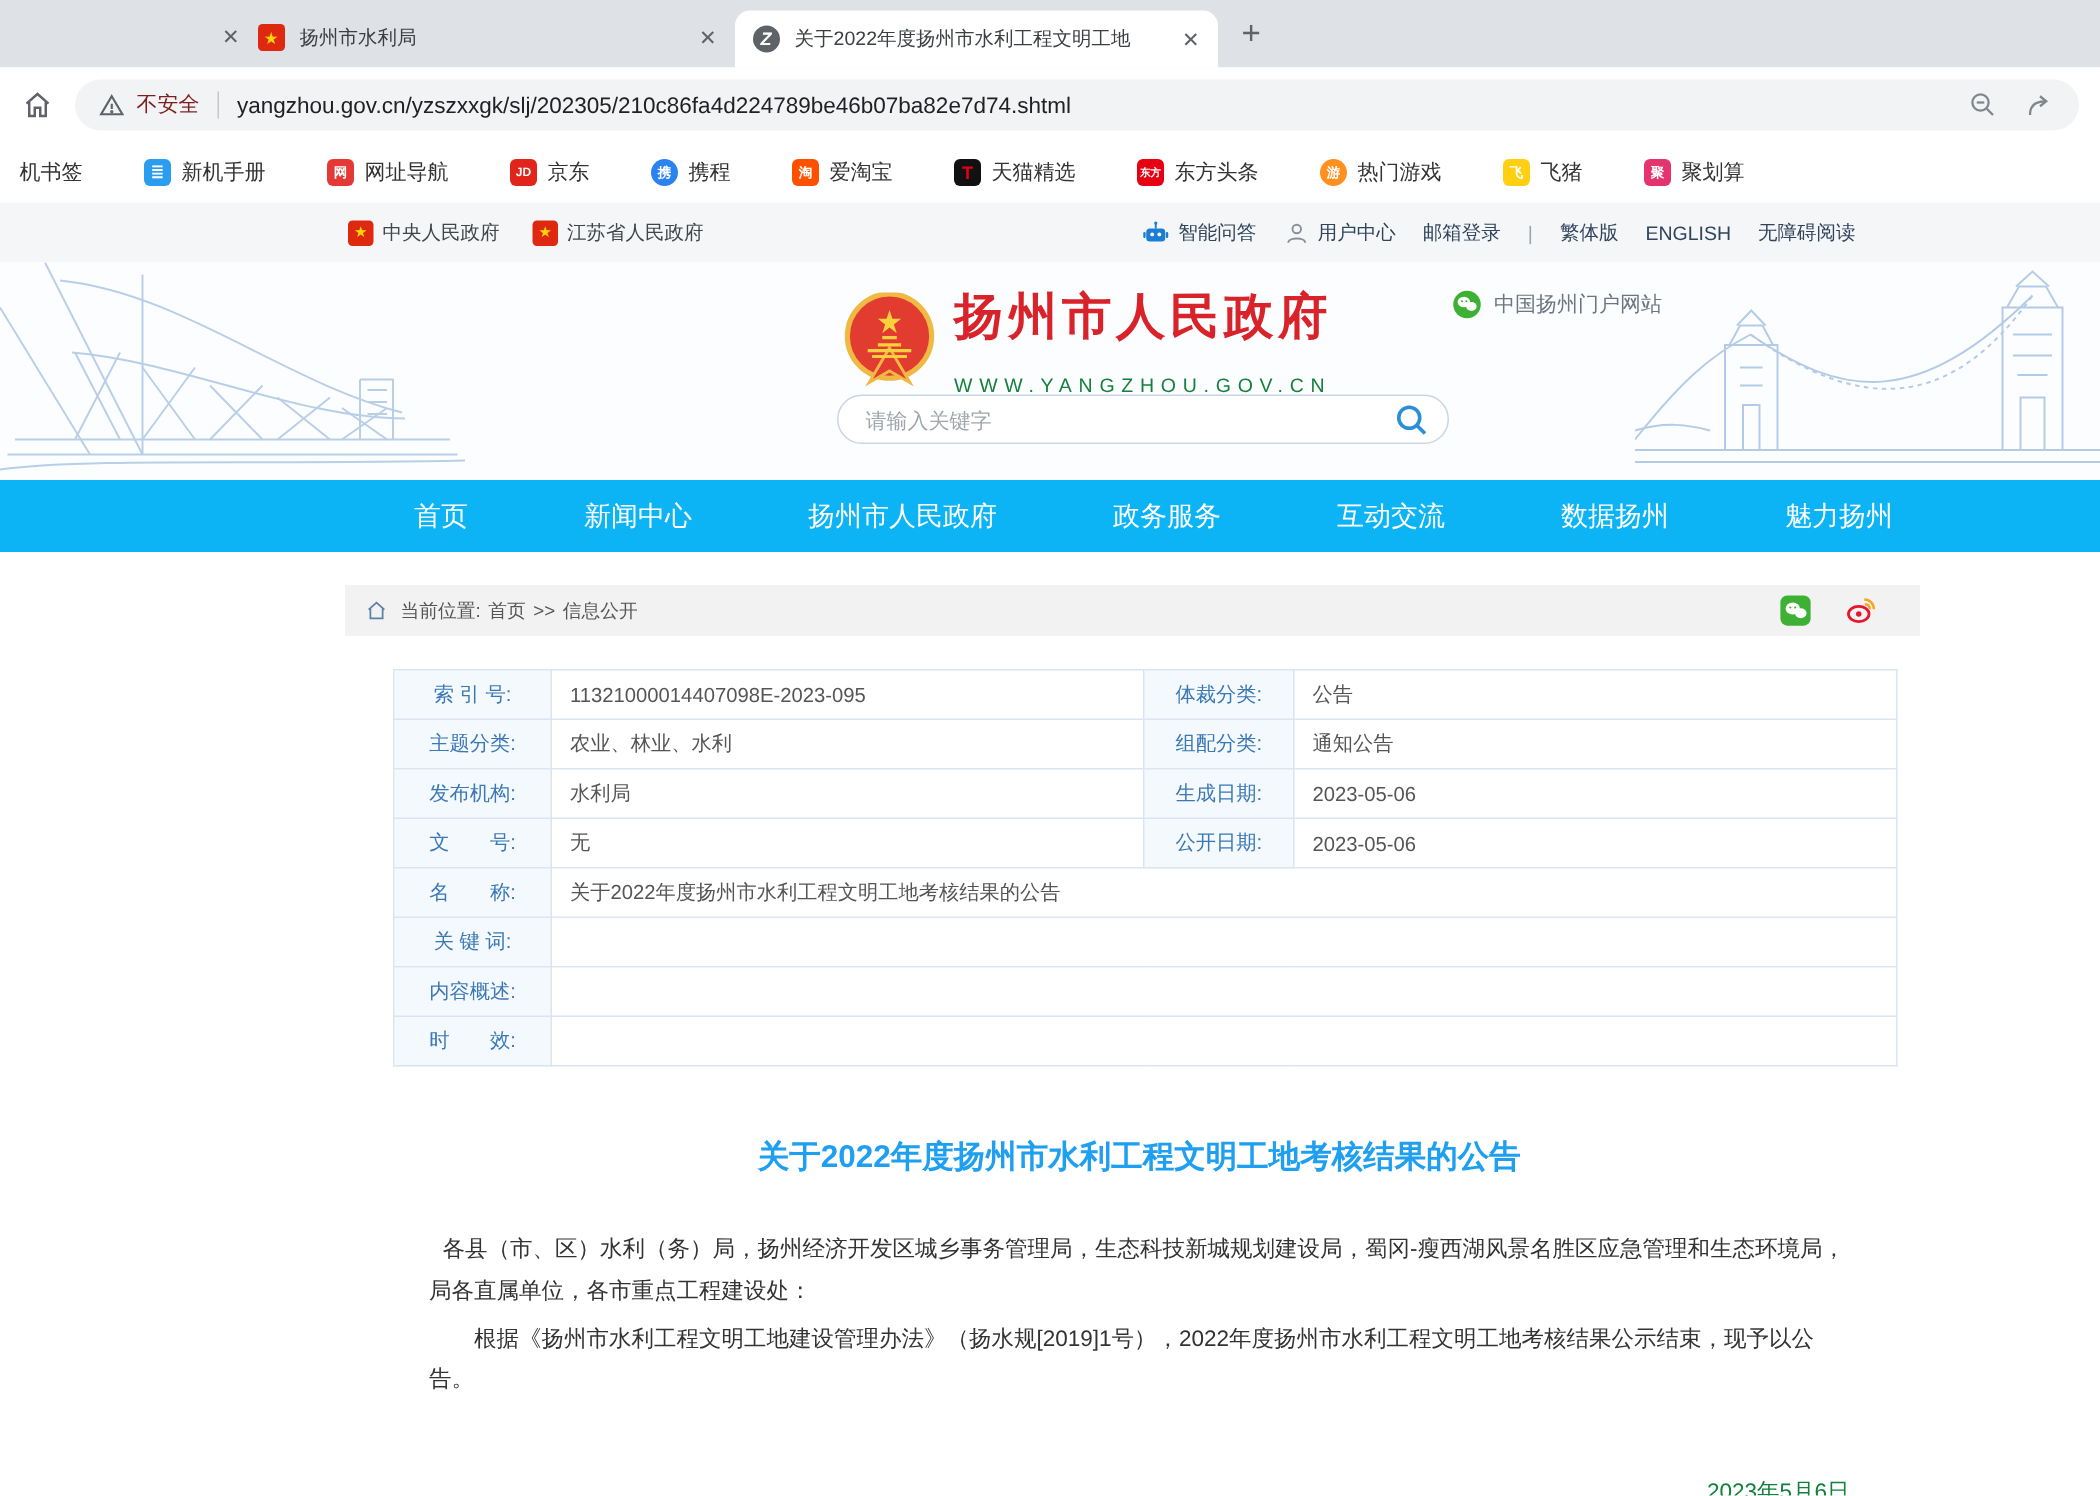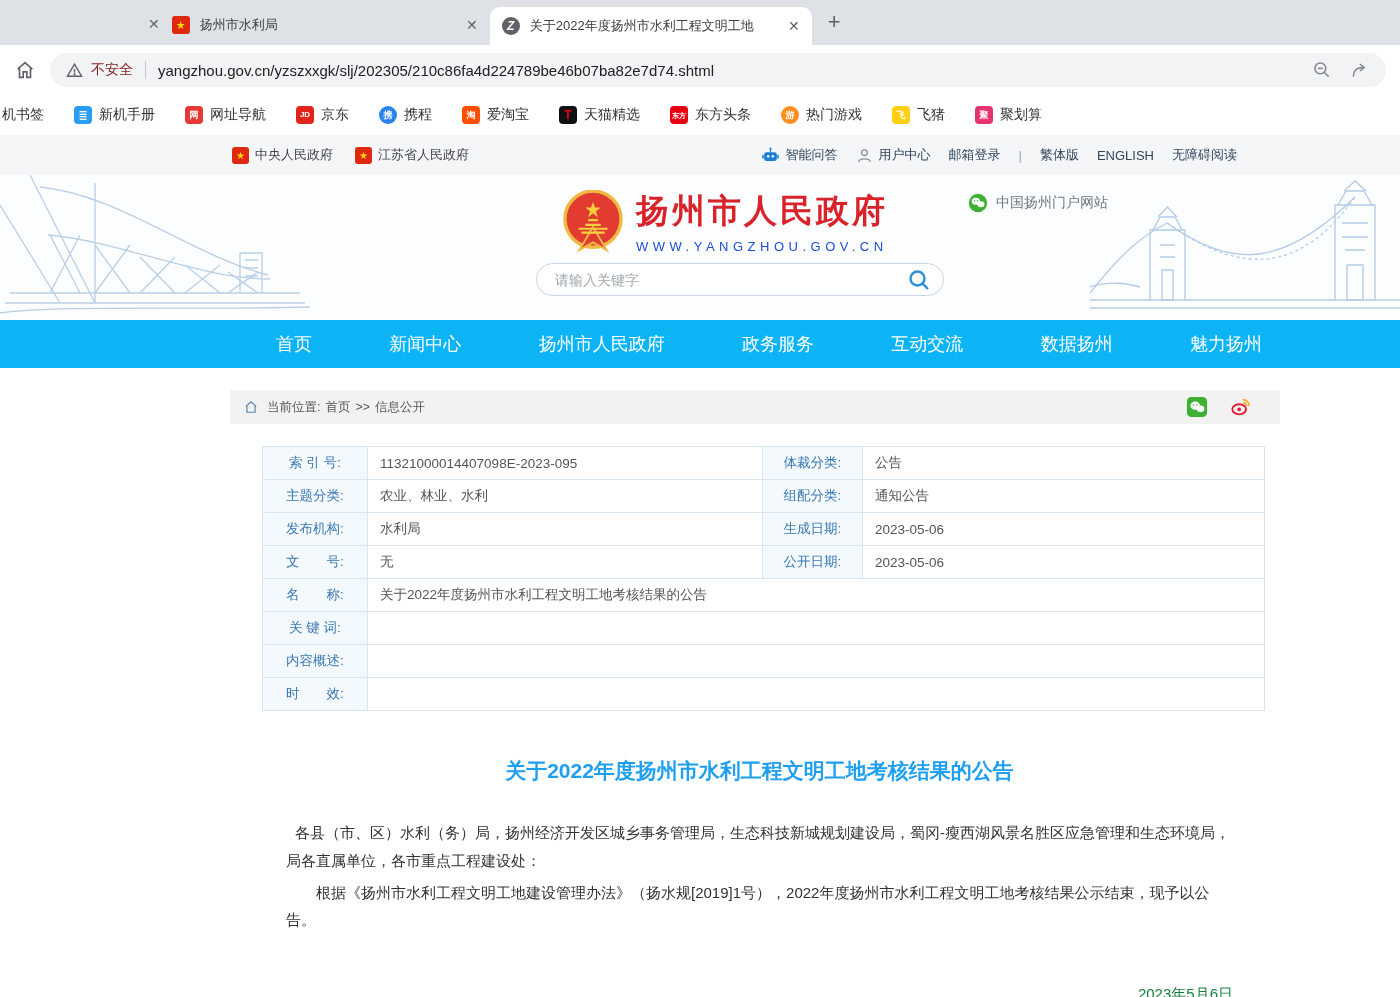--- a/index.html
+++ b/index.html
@@ -20,21 +20,21 @@
   .newtab-btn { font-size:22px; color:#5f6368; margin:0 0 10px 16px; cursor:pointer; }
 
   .addr-row { height:50px; background:#fff; display:flex; align-items:center; padding:0 14px; gap:14px; }
   .addr-pill { flex:1; height:34px; background:#f1f3f4; border-radius:17px; display:flex; align-items:center; padding:0 16px; }
   .sec-label { font-size:14px; color:#7f1d1d; margin-left:8px; }
   .addr-div { width:1px; height:18px; background:#c4c7cc; margin:0 12px; }
   .url-text { font-size:15px; color:#202124; white-space:nowrap; overflow:hidden; flex:1; }
   .addr-icons { display:flex; align-items:center; gap:18px; margin-left:12px; }
 
   .bookmarks { height:40px; background:#fff; display:flex; align-items:center; gap:30px; font-size:14px; color:#333; padding-left:2px; white-space:nowrap; }
-  .bm { display:flex; align-items:center; gap:7px; cursor:pointer; }
+  .bm { display:flex; align-items:center; gap:7px; cursor:pointer;margin-left:11px; }
   .bm-ico { width:18px; height:18px; border-radius:4px; color:#fff; font-size:9px; font-weight:bold; display:flex; align-items:center; justify-content:center; overflow:hidden; line-height:1; }
   .bm1 .bm-ico { background:#2b9df0; font-size:11px; }
   .bm2 .bm-ico { background:#e53935; }
   .bm3 .bm-ico { background:#e1251b; font-size:8px; }
   .bm4 .bm-ico { background:#2b83f0; border-radius:50%; }
   .bm5 .bm-ico { background:#ff5000; }
   .bm6 .bm-ico { background:#111; color:#e60012; font-size:12px; }
   .bm7 .bm-ico { background:#e60012; font-size:7px; }
   .bm8 .bm-ico { background:#ff8f1f; border-radius:50%; }
   .bm9 .bm-ico { background:#ffd012; }
@@ -50,23 +50,23 @@
   .util-sep { color:#9aa6b4; cursor:default; }
 
   
   .site-header { height:145px; position:relative; background:#fcfdff; }
   .bridge { position:absolute; top:0; pointer-events:none; }
   .bridge.left { left:0; }
   .bridge.right { right:0; }
   .logo-block { position:absolute; left:562px; top:14px; display:flex; align-items:center; gap:12px; }
   .logo-text-col { display:flex; flex-direction:column; }
   .site-name { color:#d8232a; font-size:33px; font-weight:bold; letter-spacing:3px; font-family:"Liberation Serif","DejaVu Serif",serif; }
-  .site-domain { color:#1d4ed8; font-size:13px; letter-spacing:4.5px; margin-top:5px; }
+  .site-domain { color:#15803d; font-size:13px; letter-spacing:4.5px; margin-top:15px; }
   .portal-tag { position:absolute; left:968px; top:18px; display:flex; align-items:center; gap:8px; font-size:14px; color:#6d7680; }
-  .search-box { position:absolute; left:536px; top:88px; width:408px; height:33px; border:1px solid #c9d6e6; border-radius:17px; background:#fff; display:flex; align-items:center; padding:0 12px 0 18px; }
+  .search-box { position:absolute; left:558px; top:88px; width:408px; height:33px; border:1px solid #c9d6e6; border-radius:17px; background:#fff; display:flex; align-items:center; padding:0 12px 0 18px; }
   .search-box input { border:none; outline:none; flex:1; font-size:14px; color:#333; background:transparent; font-family:inherit; }
   .search-box input::placeholder { color:#a0a6ad; }
 
   
   .mainnav { height:48px; background:#0db4f5; display:flex; align-items:center; justify-content:space-between; padding:0 138px 0 276px; }
   .nav-item { color:#fff; font-size:18px; cursor:pointer; white-space:nowrap; }
 
   
   .container { margin-left:230px; width:1050px; }
   .breadcrumb { margin-top:22px; height:34px; background:#f2f2f2; display:flex; align-items:center; padding:0 14px 0 14px; font-size:12.5px; color:#555; gap:5px; }

